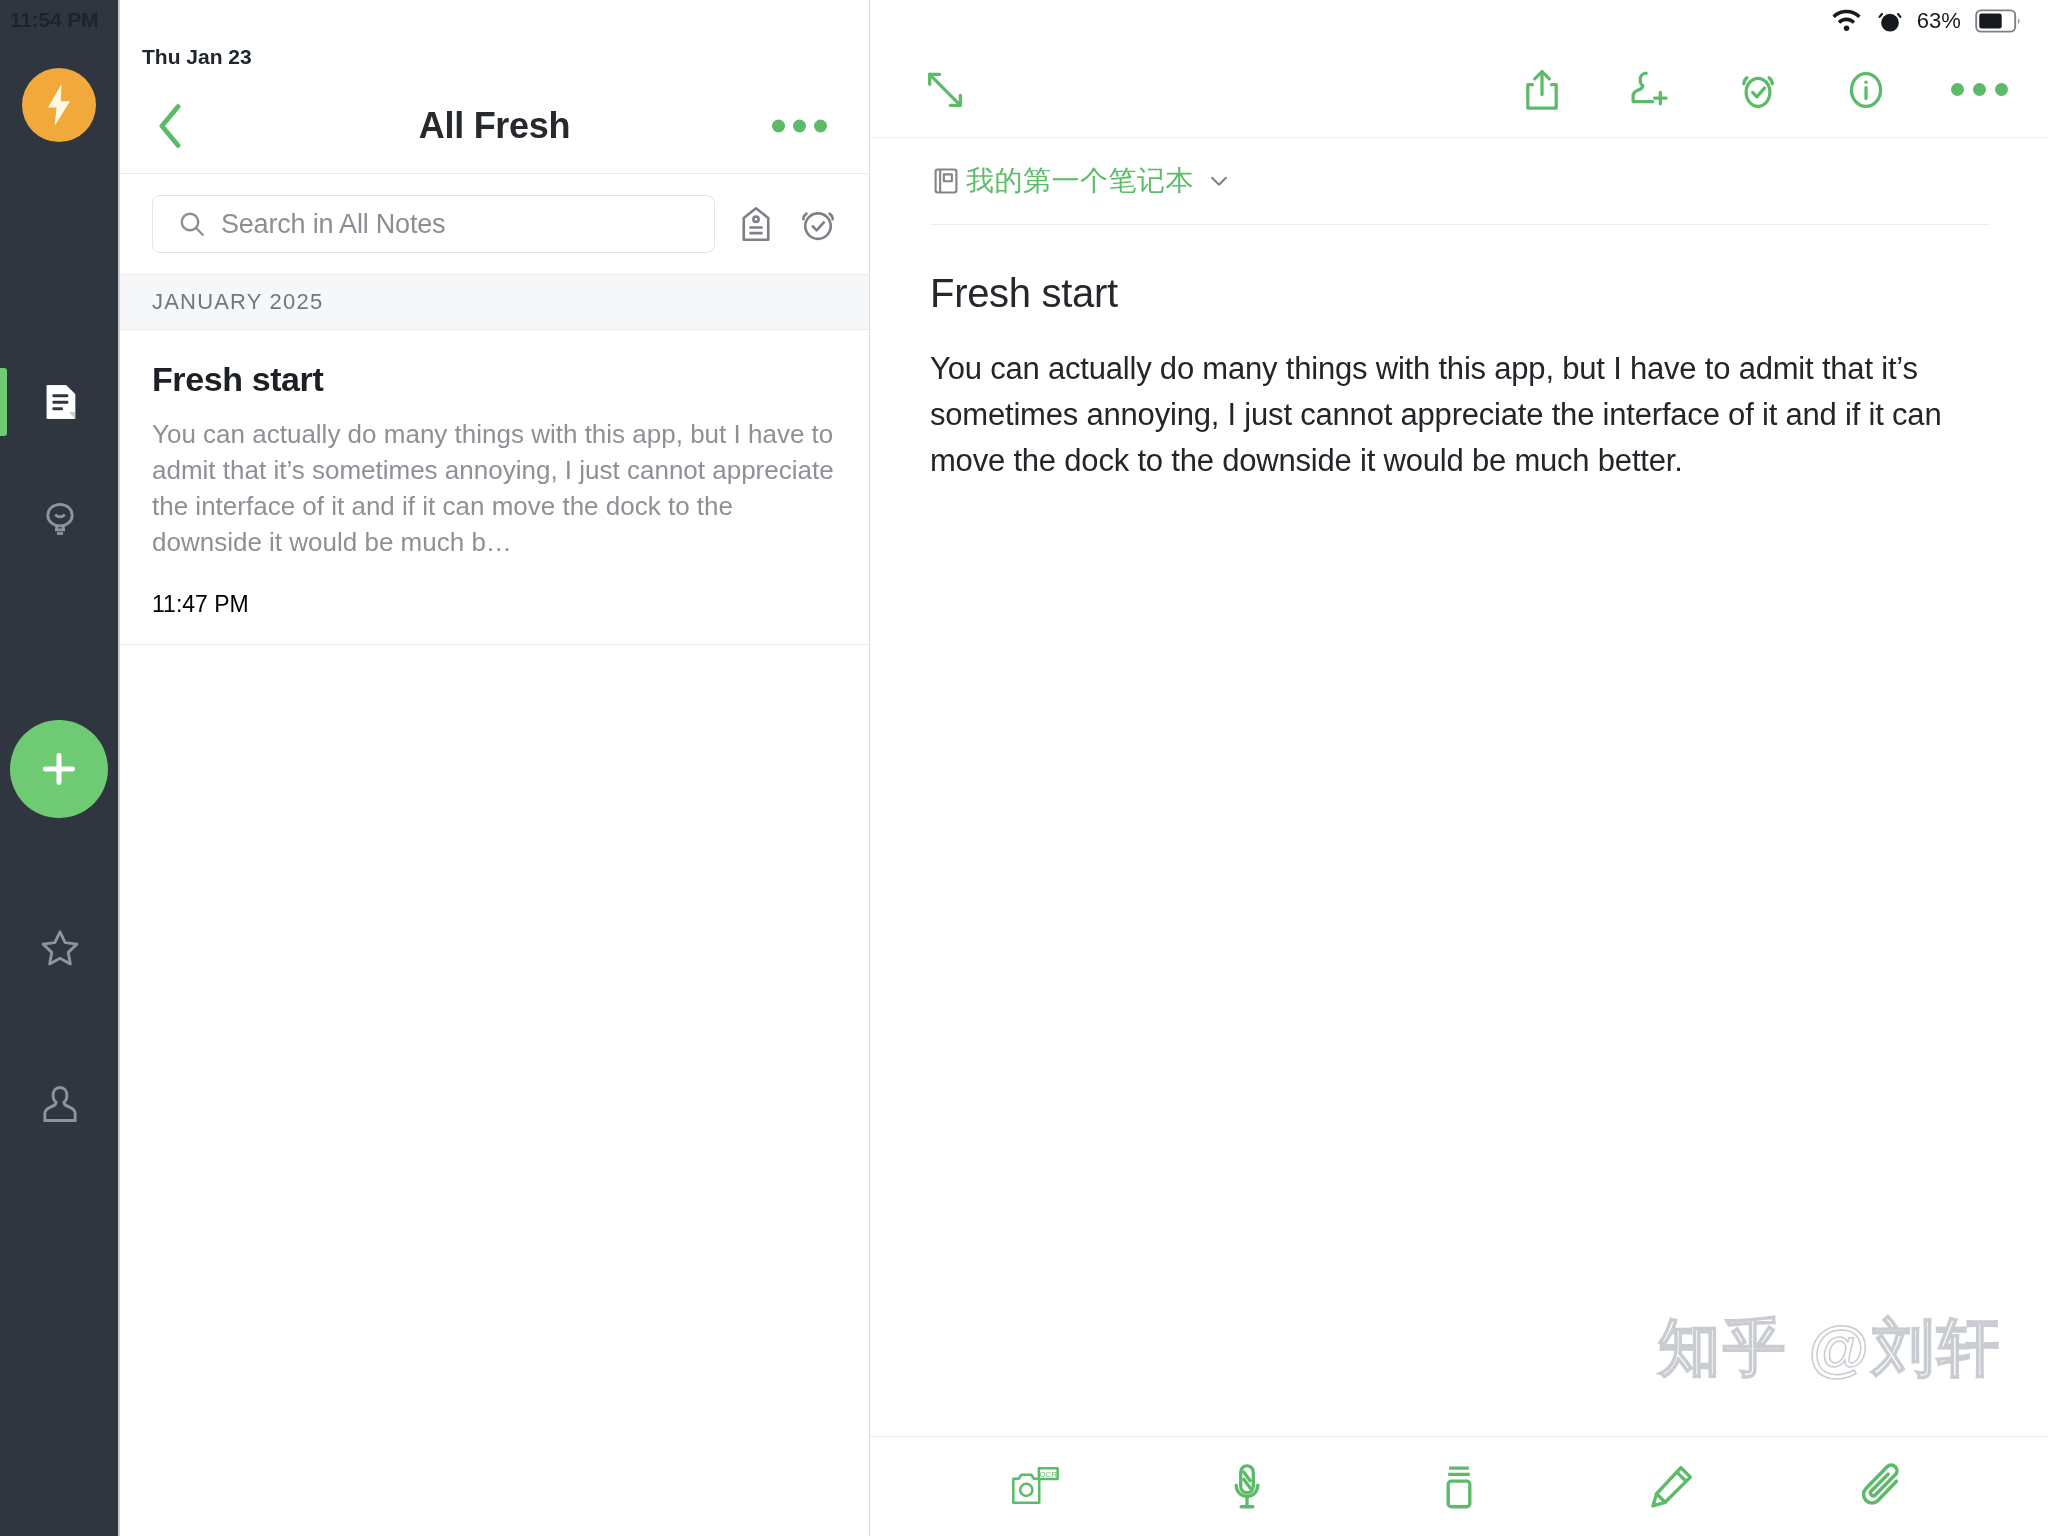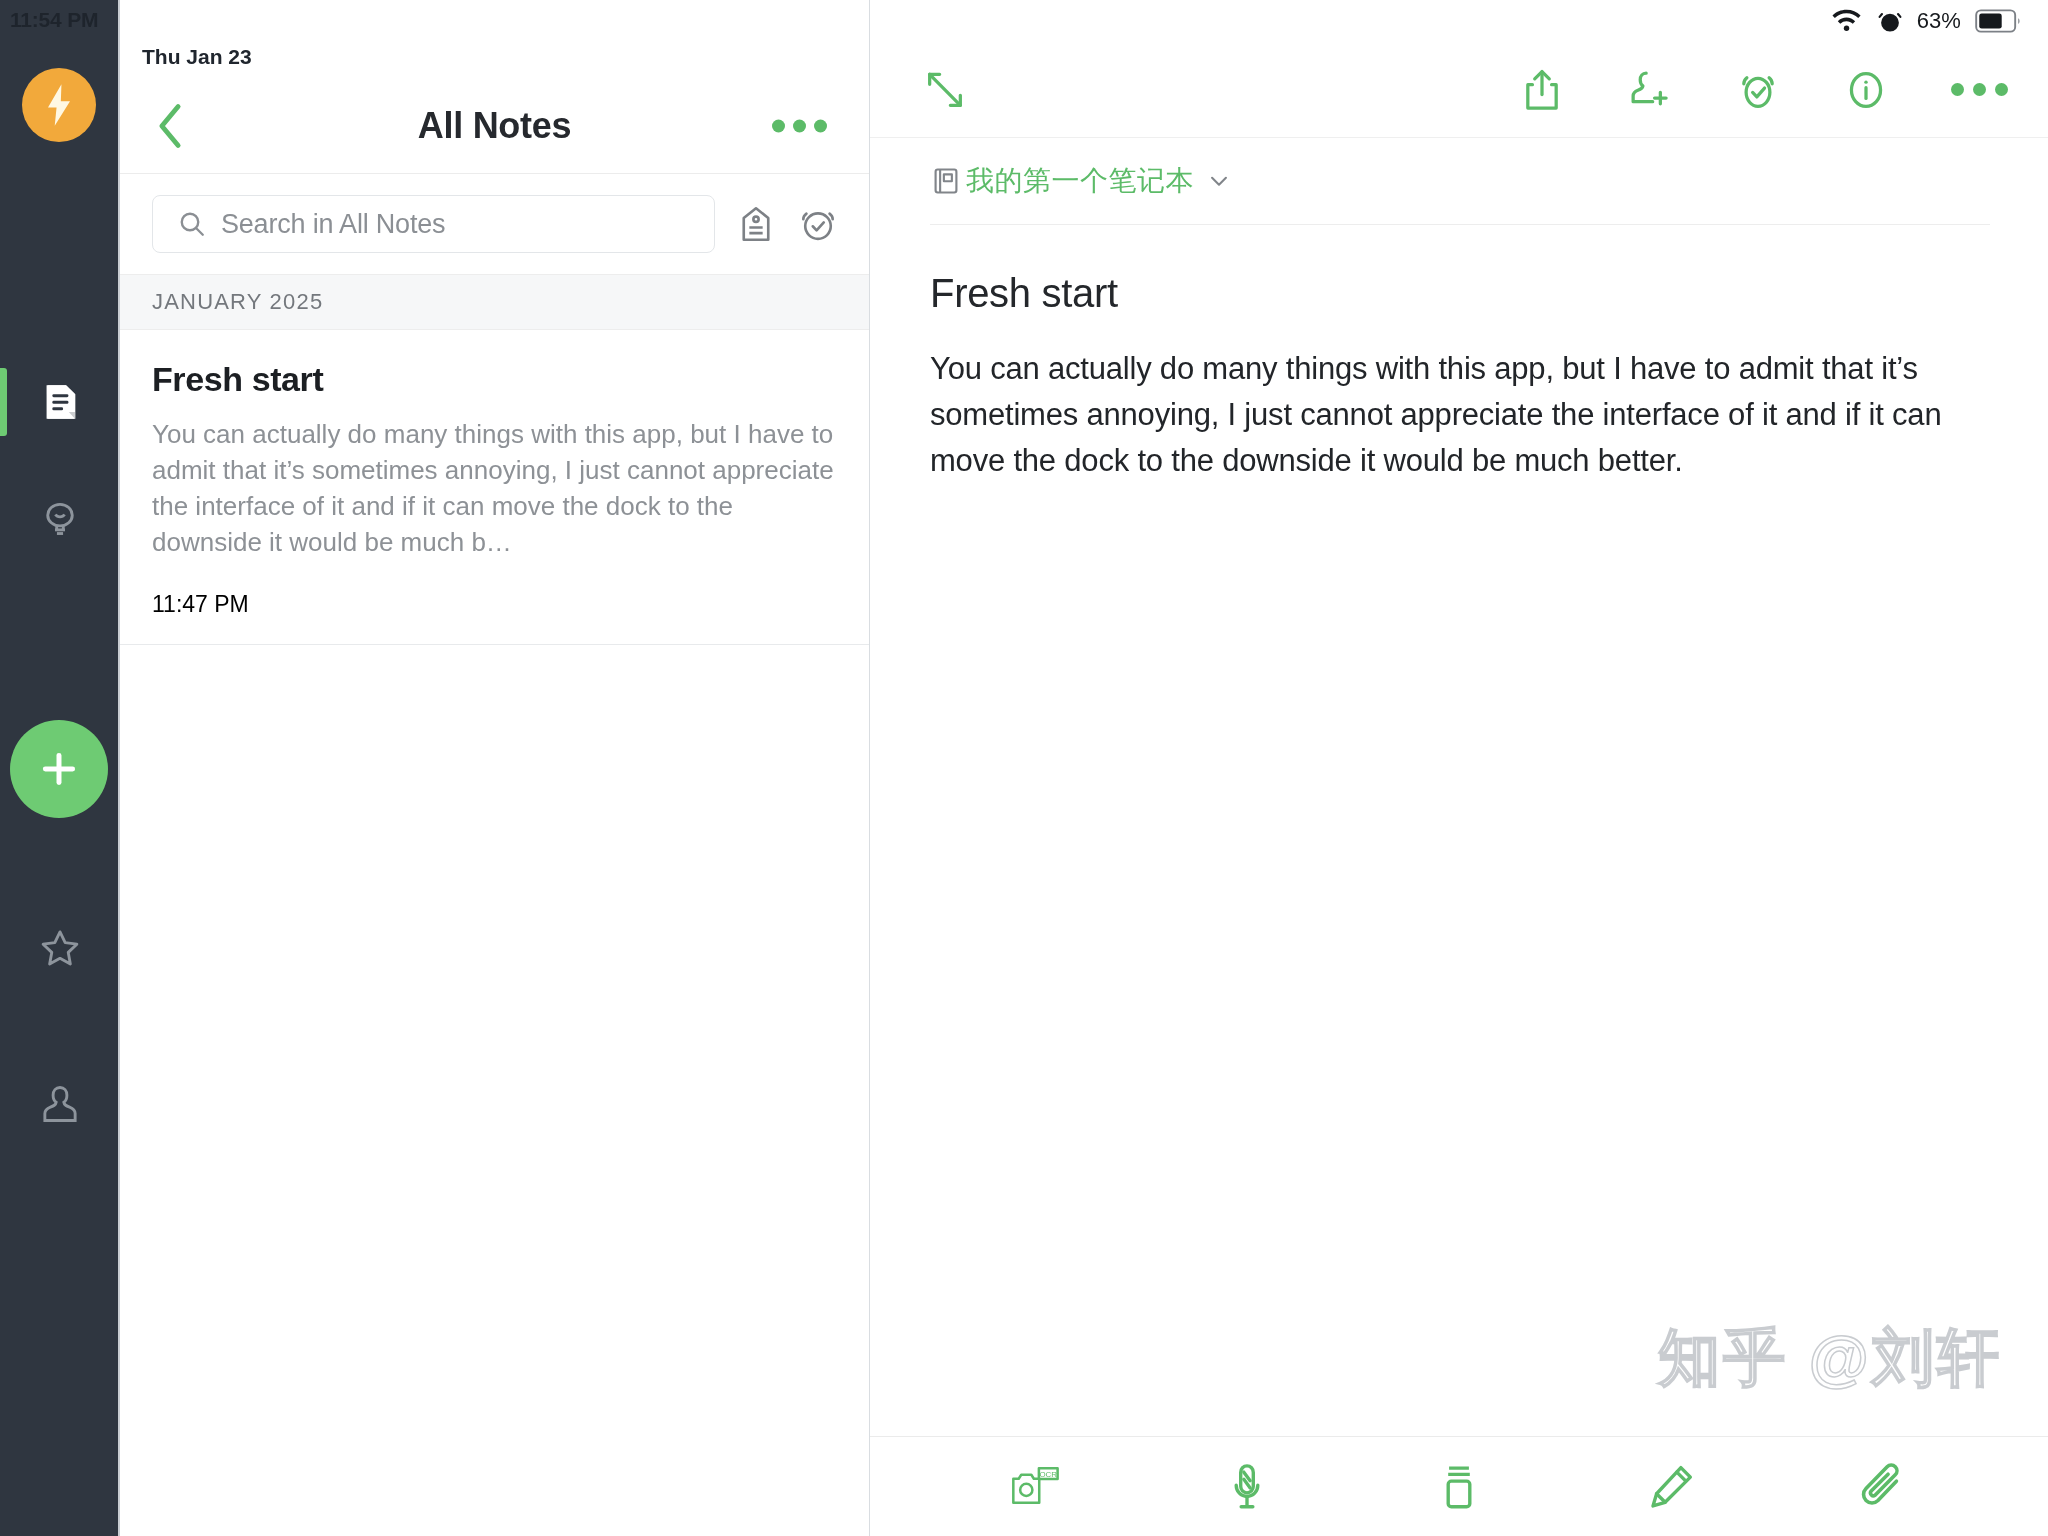--- a/index.html
+++ b/index.html
@@ -165,21 +165,21 @@
   .doc-title {
     font-size:40px; font-weight:400; color:#24272b;
     letter-spacing:-0.3px; margin-bottom:30px;
   }
   .doc-para {
     font-size:31px; line-height:1.48; color:#222529;
     max-width:1095px; letter-spacing:-0.2px;
   }
 
   .watermark {
-    position:absolute; right:46px; bottom:36px;
+    position:absolute; right:46px; bottom:46px;
     font-size:62px; color:#c9ccd0; font-weight:700;
     letter-spacing:3px; white-space:nowrap;
     -webkit-text-stroke:1.5px #c9ccd0;
     color:transparent;
     pointer-events:none;
   }
 
   .bottom-bar {
     height:100px; border-top:1px solid #ebebeb;
     display:flex; align-items:center;
@@ -245,21 +245,21 @@
   </div>
 
   <div class="list-pane">
 
     <div class="statusbar-left">Thu Jan 23</div>
 
     <div class="list-titlebar">
       <svg class="back-chevron" viewBox="0 0 24 32" fill="none" stroke="#5cbb68" stroke-width="3" stroke-linecap="round" stroke-linejoin="round">
         <path d="M17 4 L7 16 L17 28"></path>
       </svg>
-      <div class="list-title">All Notes</div>
+      <div class="list-title">All Fresh</div>
       <div class="dots-btn">
         <i></i>
         <i></i>
         <i></i>
       </div>
     </div>
 
     <div class="search-row">
       <div class="search-box">
         <svg class="srch-ico" viewBox="0 0 24 24" fill="none" stroke="#8b8f94" stroke-width="1.9" stroke-linecap="round">

